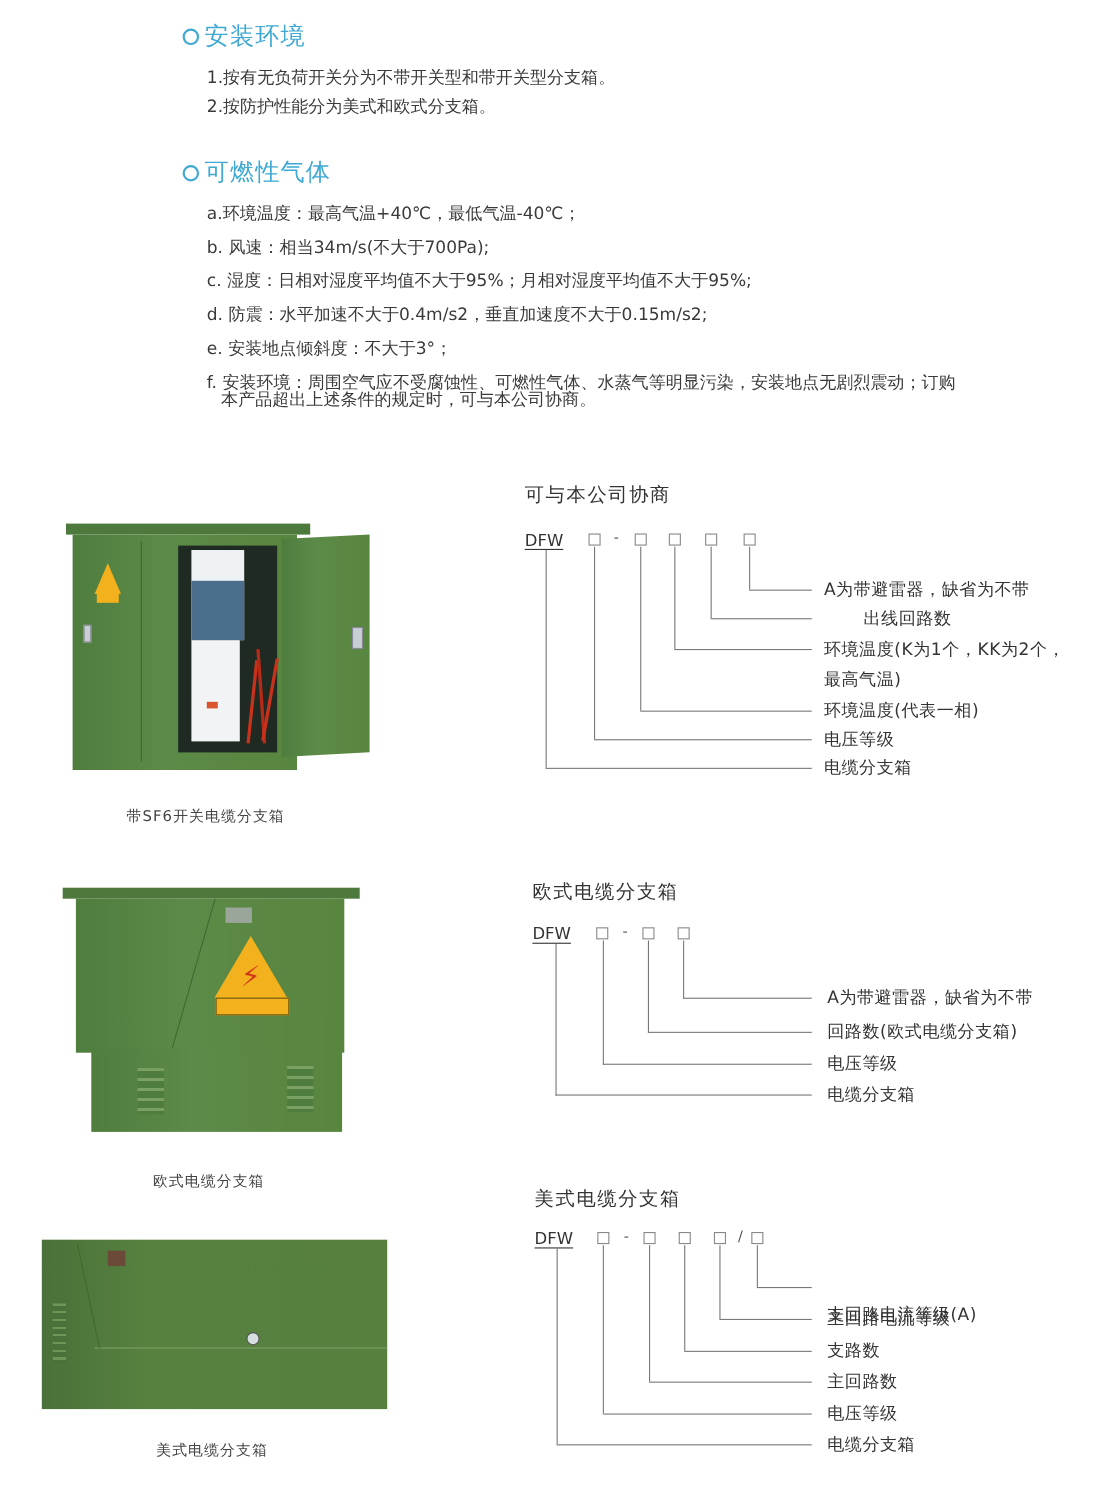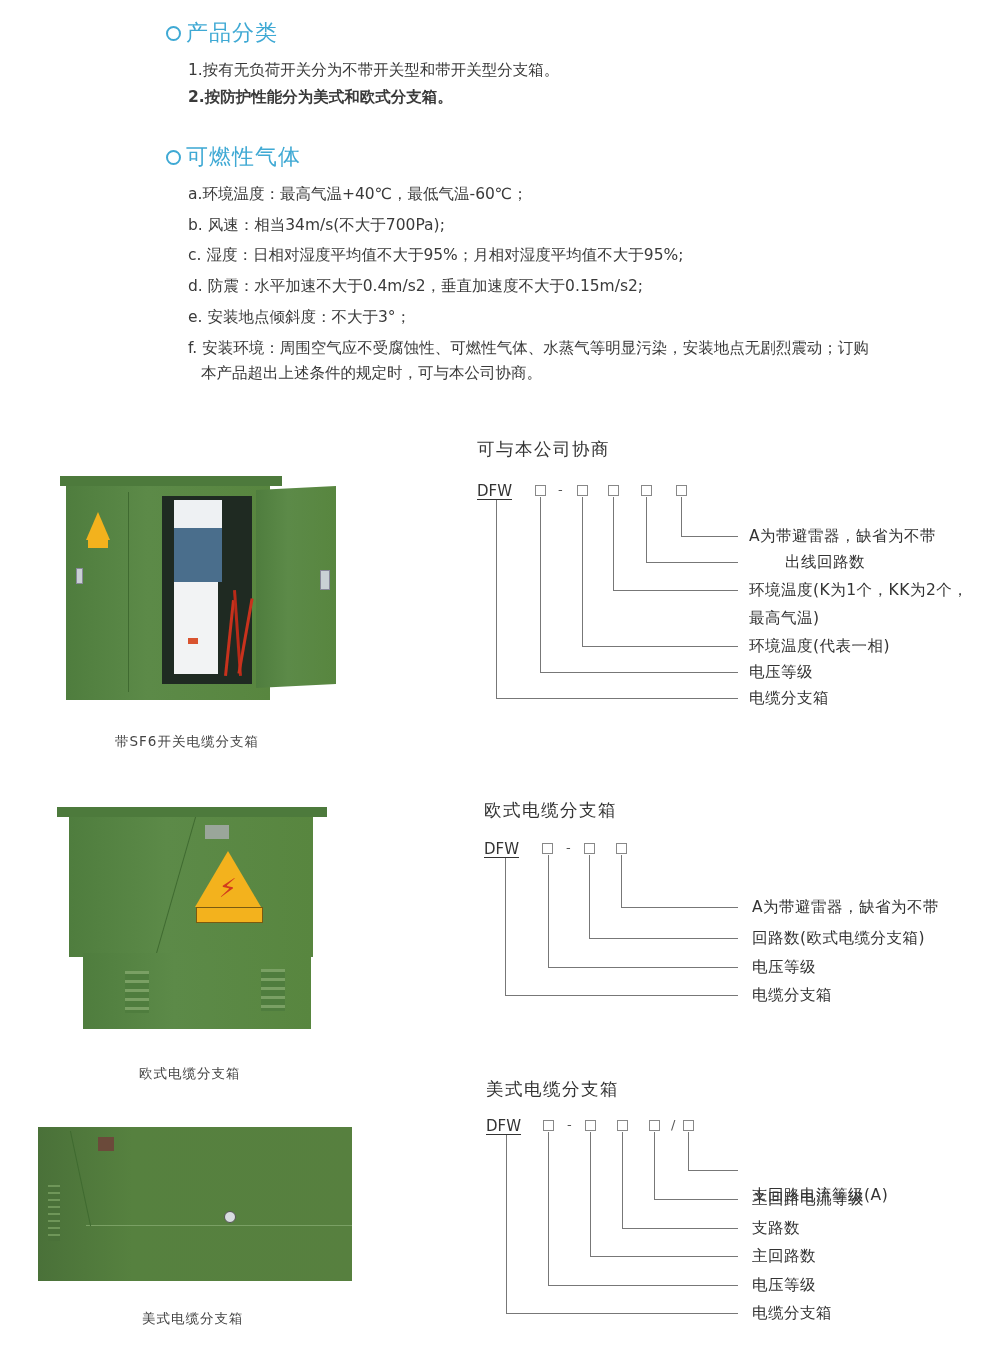--- a/index.html
+++ b/index.html
@@ -21,35 +21,35 @@
 
   
   .cab-green { background: linear-gradient(90deg, #4f7d3e 0%, #5c8a48 40%, #58863f 100%); }
   .warn { position: absolute; width: 0; height: 0; border-left-style: solid; border-right-style: solid; border-bottom-style: solid;
           border-left-color: transparent; border-right-color: transparent; border-bottom-color: #f3b21d; }
 </style>
 </head>
 <body>
 
 <div class="sec-title" style="left:166px; top:18px;">
-  <span class="circ"></span><span>产品分类</span>
+  <span class="circ"></span><span>安装环境</span>
 </div>
 <div class="line-text" style="left:188px; top:60px;">1.按有无负荷开关分为不带开关型和带开关型分支箱。</div>
-<div class="line-text" style="left:188px; top:87px;font-weight:bold;">2.按防护性能分为美式和欧式分支箱。</div>
+<div class="line-text" style="left:188px; top:87px;">2.按防护性能分为美式和欧式分支箱。</div>
 
 <div class="sec-title" style="left:166px; top:142px;">
   <span class="circ"></span><span>可燃性气体</span>
 </div>
-<div class="line-text" style="left:188px; top:184px;">a.环境温度：最高气温+40℃，最低气温-60℃；</div>
+<div class="line-text" style="left:188px; top:184px;">a.环境温度：最高气温+40℃，最低气温-40℃；</div>
 <div class="line-text" style="left:188px; top:215px;">b. 风速：相当34m/s(不大于700Pa);</div>
 <div class="line-text" style="left:188px; top:245px;">c. 湿度：日相对湿度平均值不大于95%；月相对湿度平均值不大于95%;</div>
 <div class="line-text" style="left:188px; top:276px;">d. 防震：水平加速不大于0.4m/s2，垂直加速度不大于0.15m/s2;</div>
 <div class="line-text" style="left:188px; top:307px;">e. 安装地点倾斜度：不大于3°；</div>
 <div class="line-text" style="left:188px; top:338px;">f. 安装环境：周围空气应不受腐蚀性、可燃性气体、水蒸气等明显污染，安装地点无剧烈震动；订购</div>
-<div class="line-text" style="left:201px; top:363px;">本产品超出上述条件的规定时，可与本公司协商。</div>
+<div class="line-text" style="left:201px; top:353px;">本产品超出上述条件的规定时，可与本公司协商。</div>
 
 <div class="abs" style="left:58px; top:470px; width:280px; height:235px;">
 
   <div class="abs" style="left:2px; top:6px; width:222px; height:10px; background:#4d7a3c;"></div>
 
   <div class="abs cab-green" style="left:8px; top:16px; width:204px; height:214px;"></div>
 
   <div class="abs" style="left:70px; top:22px; width:1px; height:200px; background:#3f6a30;"></div>
 
   <div class="warn" style="left:28px; top:42px; border-left-width:12px; border-right-width:12px; border-bottom-width:28px;"></div>

